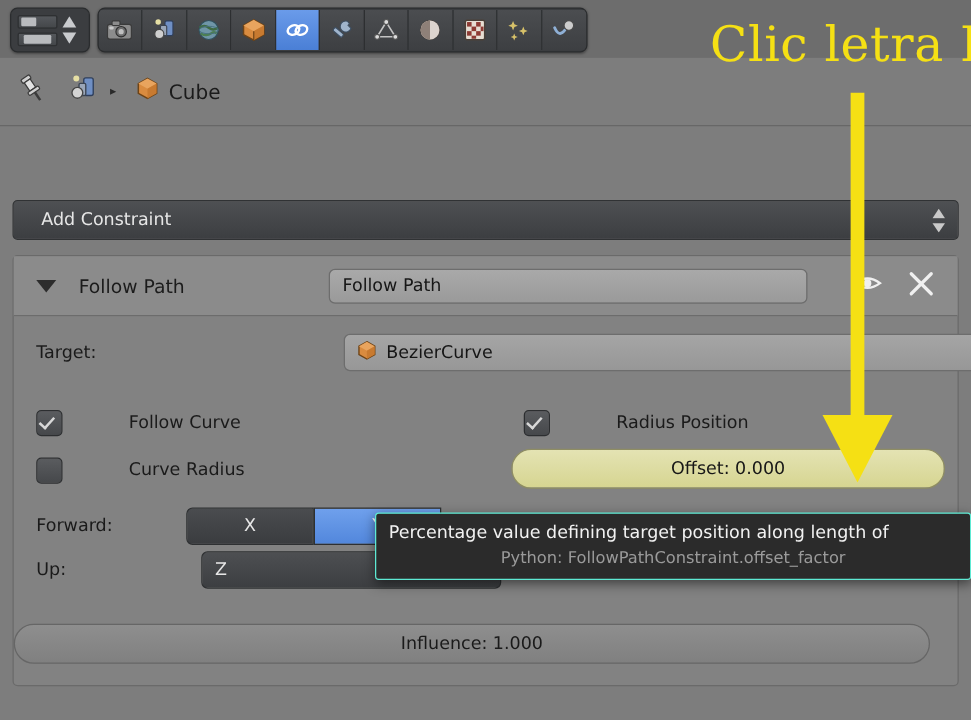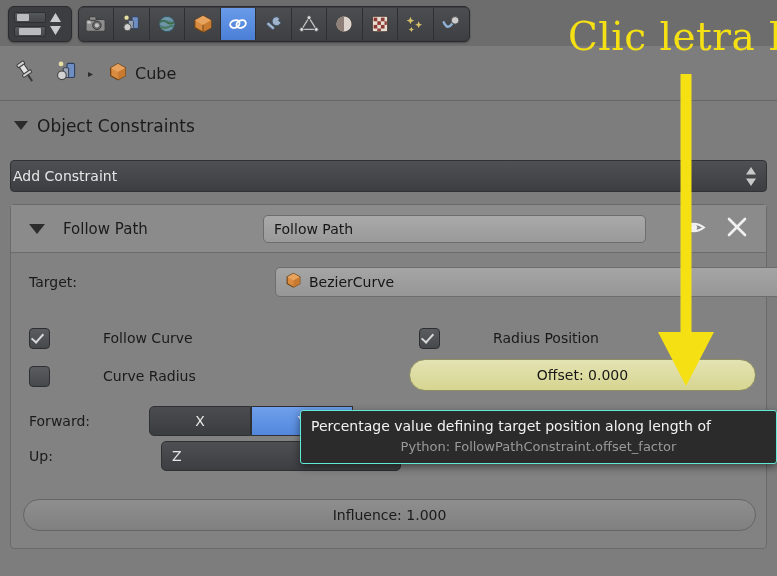--- a/index.html
+++ b/index.html
@@ -136,21 +136,21 @@
     background: linear-gradient(#4e5053, #3c3e41);
     border: 1px solid #303234;
     border-radius: 4px;
     display: flex;
     align-items: center;
     box-sizing: border-box;
   }
   #add-constraint .ac-label {
     color: #e6e6e6;
     font-size: 14px;
-    padding-left: 2px;
+    padding-left: 22px;
     flex: 1;
   }
   #add-constraint .ac-arrows {
     display: flex;
     flex-direction: column;
     gap: 3px;
     padding-right: 9px;
   }
 
   
@@ -322,21 +322,21 @@
     position: absolute;
     right: 9px;
     width: 0; height: 0;
     border-left: 7px solid transparent;
     border-right: 7px solid transparent;
     border-top: 8px solid #d6d6d6;
   }
 
   #influence-slider {
     position: absolute;
-    left: 12px; top: 294px;
+    left: 0; top: 294px;
     width: 733px; height: 32px;
     background: linear-gradient(#8e8e8e, #808080);
     border: 1px solid #666666;
     border-radius: 16px;
     display: flex;
     align-items: center;
     justify-content: center;
     font-size: 14px;
     color: #1a1a1a;
     box-sizing: border-box;
@@ -545,24 +545,20 @@
     <span style="margin-left:8px">
       <svg width="22" height="22" viewBox="0 0 24 24">
         <polygon points="12,3 20,7.5 20,16 12,20.5 4,16 4,7.5" fill="#d98b3f" stroke="#6d4316" stroke-width="1.3"></polygon>
         <polygon points="12,3 20,7.5 12,12 4,7.5" fill="#e8a45e"></polygon>
         <polygon points="12,12 20,7.5 20,16 12,20.5" fill="#c87a30"></polygon>
       </svg>
     </span>
     <span class="bc-label">Cube</span>
   </div>
 
-  <div id="panel-title">
-    <span class="tri"></span>
-    <span class="ttl">Object Constraints</span>
-  </div>
 
   <div id="add-constraint">
     <span class="ac-label">Add Constraint</span>
     <span class="ac-arrows">
       <svg width="12" height="8" viewBox="0 0 12 8">
           <polygon points="6,0 11,7.5 1,7.5" fill="#c9c9c9"></polygon>
         </svg>
       <svg width="12" height="8" viewBox="0 0 12 8">
           <polygon points="6,8 1,0.5 11,0.5" fill="#c9c9c9"></polygon>
         </svg>

